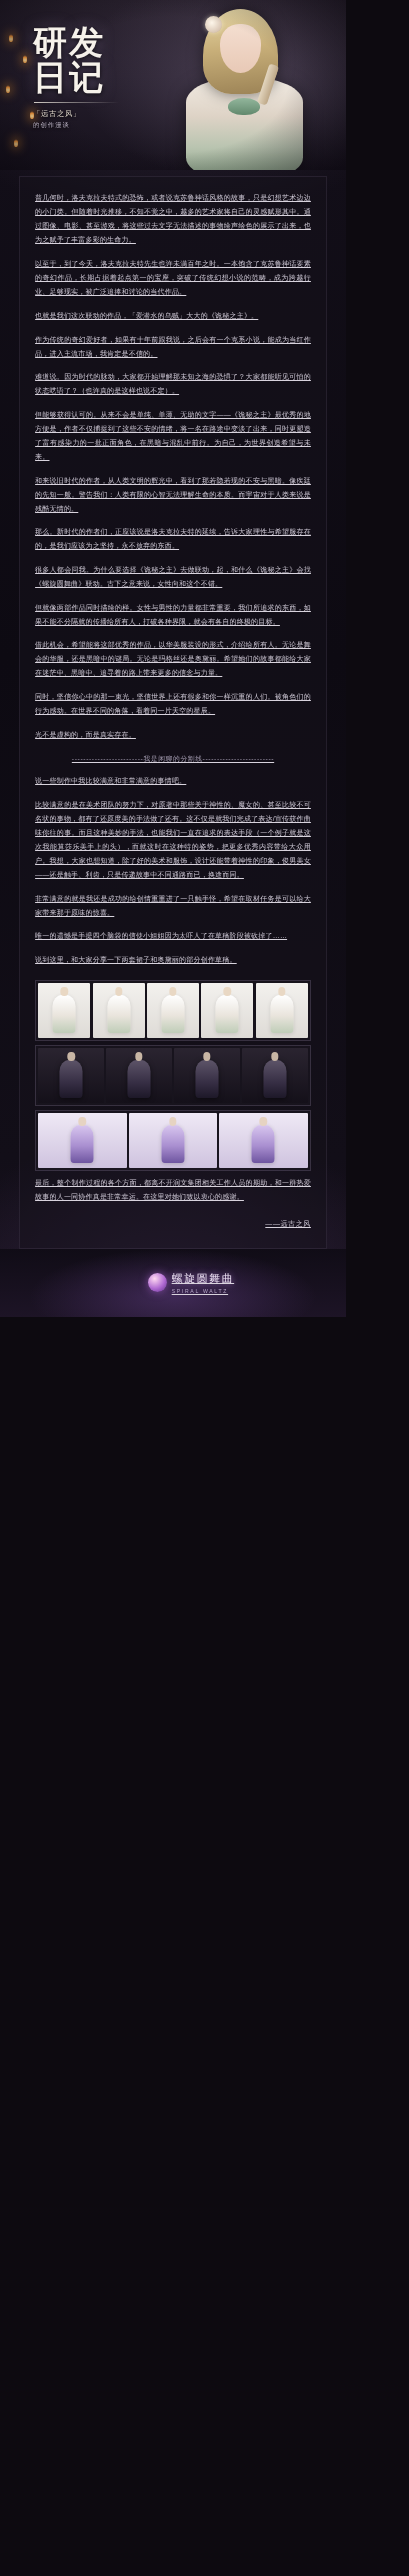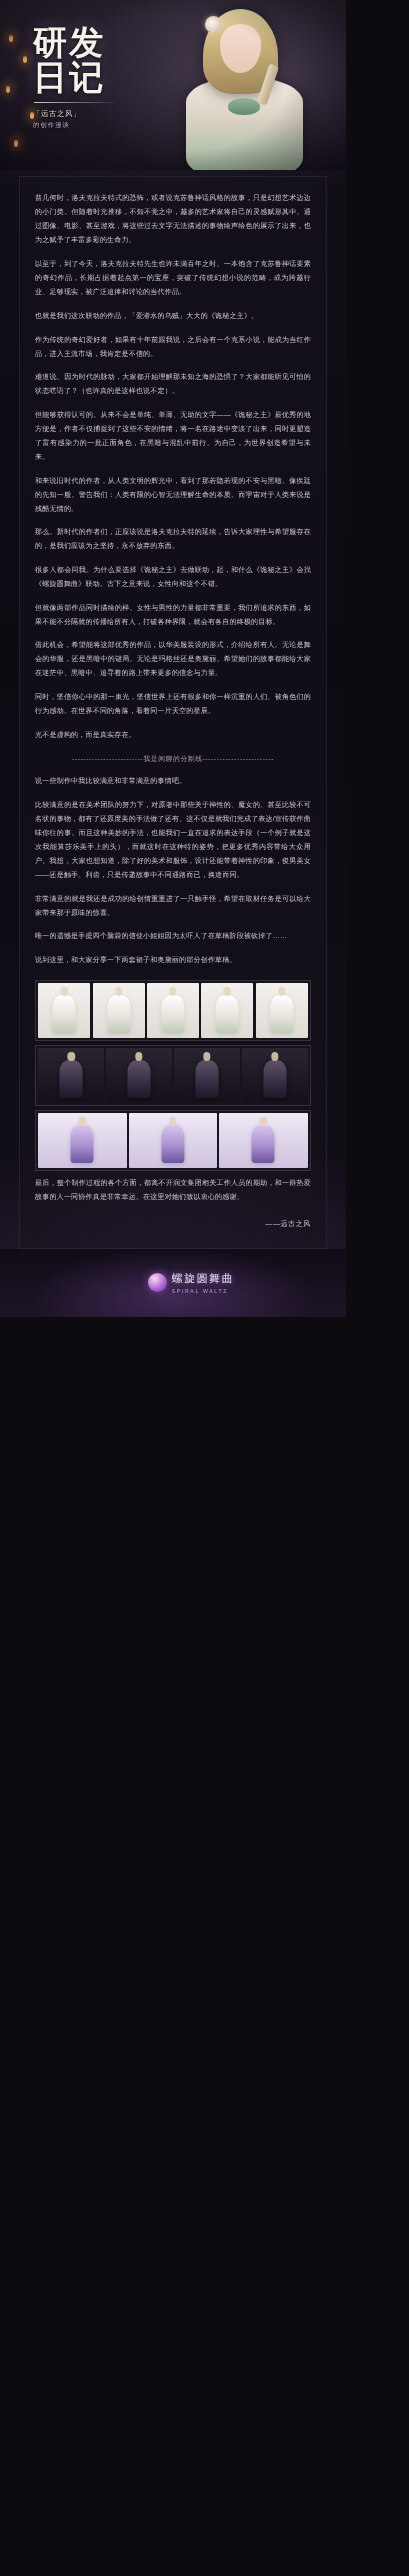--- a/index.html
+++ b/index.html
@@ -11,20 +11,21 @@
     color: #d8d3dd;
   }
   .page {
     width: 346px;
     position: relative;
     background:
       radial-gradient(ellipse 398px 284px at 50% 2%, rgba(60,48,70,0.75), rgba(0,0,0,0) 70%),
       radial-gradient(ellipse 341px 239px at 50% 98%, rgba(58,40,74,0.7), rgba(0,0,0,0) 70%),
       linear-gradient(180deg, #1a1520 0%, #120e18 12%, #0d0a12 50%, #120e18 88%, #1b1422 100%);
     overflow: hidden;
+    text-decoration: underline;
   }
 
   
   .header {
     position: relative;
     height: 170px;
     overflow: hidden;
     background:
       radial-gradient(ellipse 239px 148px at 72% 45%, rgba(120,105,130,0.45), rgba(0,0,0,0) 72%),
       linear-gradient(180deg, #2b2330 0%, #241d2b 45%, #17121d 100%);

